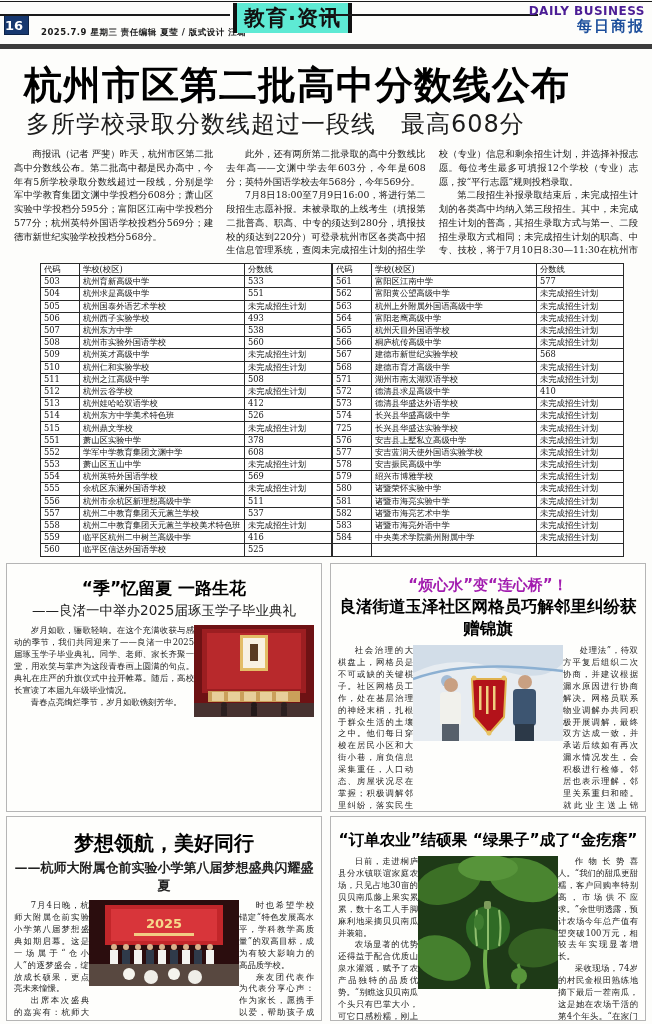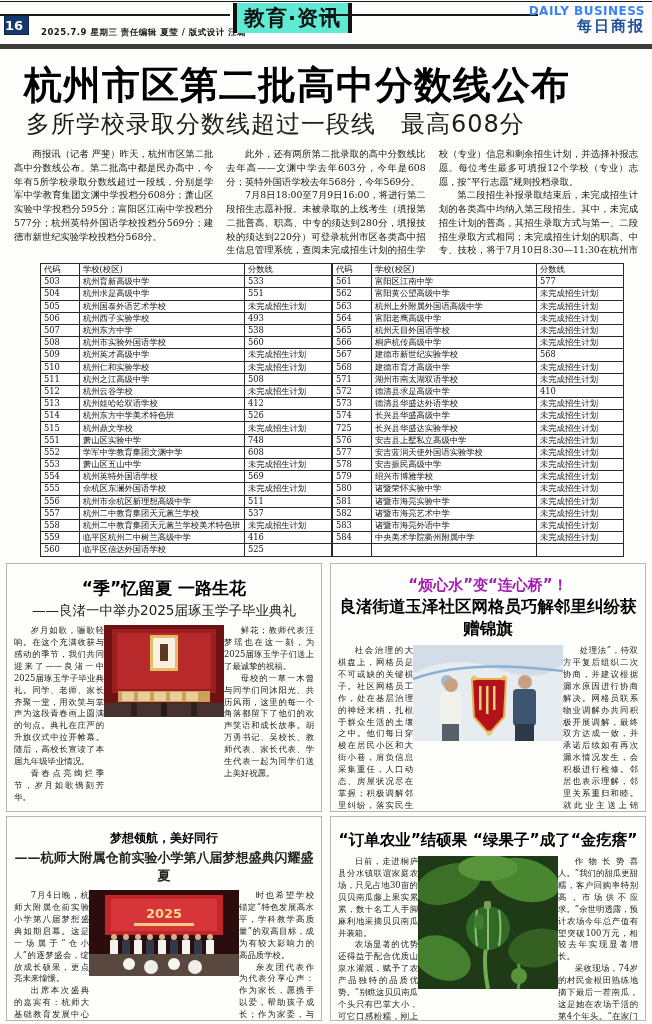--- a/index.html
+++ b/index.html
@@ -9,21 +9,21 @@
   .top-rule{position:absolute;top:1px;left:0;width:652px;height:1px;background:#1a1a1a;}
   .pageno{position:absolute;left:4px;top:15px;width:25px;height:20px;background:#17386f;
           border:1.5px solid #0d2348;color:#fff;font-weight:bold;font-size:13px;line-height:20px;
           box-sizing:border-box;}
   .dateline{position:absolute;left:41px;top:27px;font-size:8.5px;font-weight:bold;color:#1a1a1a;letter-spacing:.5px;}
   .sec-line-left{position:absolute;left:0;top:14px;width:230px;height:2px;background:#1a1a1a;}
   .sec-line-right{position:absolute;left:320px;top:14px;width:218px;height:2px;background:#1a1a1a;}
   .sec-label{position:absolute;left:233px;top:3px;height:30px;line-height:30px;padding:0 7px;
              border-left:4px solid #111;border-right:4px solid #111;font-size:21px;font-weight:900;
              letter-spacing:1px;background:#5eead4;}
-  .mast-en{position:absolute;right:7px;top:4px;font-size:12px;font-weight:bold;color:#3b82f6;letter-spacing:.5px;}
+  .mast-en{position:absolute;right:7px;top:4px;font-size:12px;font-weight:bold;color:#4c1d95;letter-spacing:.5px;}
   .mast-cn{position:absolute;right:7px;top:17px;font-size:15px;font-weight:900;color:#1d4f9c;letter-spacing:2px;}
   .thick-bar{position:absolute;top:44px;left:0;width:652px;height:5px;background:#3c3c3c;}
   
   .headline{position:absolute;left:24px;top:60px;font-size:38px;font-weight:900;color:#000;letter-spacing:1px;white-space:nowrap;}
   .subhead{position:absolute;left:26px;top:108px;font-size:24px;font-weight:500;color:#1b1b1b;letter-spacing:1px;white-space:nowrap;}
   .lead-body{position:absolute;left:14px;top:147px;width:624px;height:112px;
              column-count:3;column-gap:13px;font-size:9.3px;line-height:1.48;text-align:justify;
              font-family:"DejaVu Serif",serif;color:#141414;overflow:hidden;}
   .para{margin:0;text-indent:2em;}
   
@@ -145,21 +145,21 @@
             <td class="c2">526</td>
           </tr>
           <tr>
             <td class="c0">515</td>
             <td class="c1">杭州鼎文学校</td>
             <td class="c2">未完成招生计划</td>
           </tr>
           <tr>
             <td class="c0">551</td>
             <td class="c1">萧山区实验中学</td>
-            <td class="c2">748</td>
+            <td class="c2">378</td>
           </tr>
           <tr>
             <td class="c0">552</td>
             <td class="c1">学军中学教育集团文渊中学</td>
             <td class="c2">608</td>
           </tr>
           <tr>
             <td class="c0">553</td>
             <td class="c1">萧山区五山中学</td>
             <td class="c2">未完成招生计划</td>
@@ -353,24 +353,20 @@
           <rect x="82" y="67" width="12" height="9" fill="#e7cf9a"></rect>
           <rect x="0" y="78" width="120" height="14" fill="#473230"></rect>
           <circle cx="30" cy="80" r="3" fill="#2c2020"></circle>
             <rect x="27" y="82" width="6" height="9" fill="#2c2020"></rect>
           <circle cx="60" cy="80" r="3" fill="#241a1a"></circle>
             <rect x="57" y="82" width="6" height="9" fill="#241a1a"></rect>
           <circle cx="90" cy="80" r="3" fill="#2c2020"></circle>
             <rect x="87" y="82" width="6" height="9" fill="#2c2020"></rect>
         </svg>
       </div>
-      <div class="b-col">
-          <p class="para">鲜花；教师代表汪梦瑶也在这一刻，为2025届琢玉学子们送上了最诚挚的祝福。</p>
-          <p class="para">母校的一草一木曾与同学们同沐阳光、共历风雨，这里的每一个角落都留下了他们的欢声笑语和成长故事。胡万勇书记、吴校长、教师代表、家长代表、学生代表一起为同学们送上美好祝愿。</p>
-        </div>
     </div>
 
   </div>
 
   <div class="box" id="box-banner">
     <div class="b-title-light">“烦心水”变“连心桥”！</div>
     <div class="b-sub-strong">良渚街道玉泽社区网格员巧解邻里纠纷获赠锦旗</div>
     <div class="b-row">
       <div class="b-col">
           <p class="para">社会治理的大棋盘上，网格员是不可或缺的关键棋子。社区网格员工作，处在基层治理的神经末梢，扎根于群众生活的土壤之中。他们每日穿梭在居民小区和大街小巷，肩负信息采集重任，人口动态、房屋状况尽在掌握；积极调解邻里纠纷，落实民生服务，助老助残、政策宣传。</p>
@@ -397,21 +393,21 @@
         </svg>
       </div>
       <div class="b-col">
           <p class="para">处理法”，待双方平复后组织二次协商，并建议根据漏水原因进行协商解决。网格员联系物业调解办共同积极开展调解，最终双方达成一致，并承诺后续如有再次漏水情况发生，会积极进行检修。邻居也表示理解，邻里关系重归和睦。就此业主送上锦旗，表示感谢。</p>
         </div>
     </div>
 
   </div>
 
   <div class="box" id="box-dream">
-    <div class="b-title" style="font-size:12px;">梦想领航，美好同行</div>
+    <div class="b-title" style="font-size:20px;">梦想领航，美好同行</div>
     <div class="b-sub" style="font-weight:700;font-size:13px;">——杭师大附属仓前实验小学第八届梦想盛典闪耀盛夏</div>
     <div class="b-row">
       <div class="b-col">
           <p class="para">7月4日晚，杭师大附属仓前实验小学第八届梦想盛典如期启幕。这是一场属于“仓小人”的逐梦盛会，绽放成长硕果，更点亮未来憧憬。</p>
           <p class="para">出席本次盛典的嘉宾有：杭师大基础教育发展中心学术委员会主任、杭师大附属仓前教育集团理事长项红专先生及杭师大相关领导，仓前街道四级调研员黄开飞</p>
         </div>
       <div class="b-photo">
         <svg width="150" height="86" viewBox="0 0 150 86">
           <rect width="150" height="86" fill="#2b0d0e"></rect>
           <rect x="16" y="5" width="118" height="40" fill="#c2262a"></rect>

